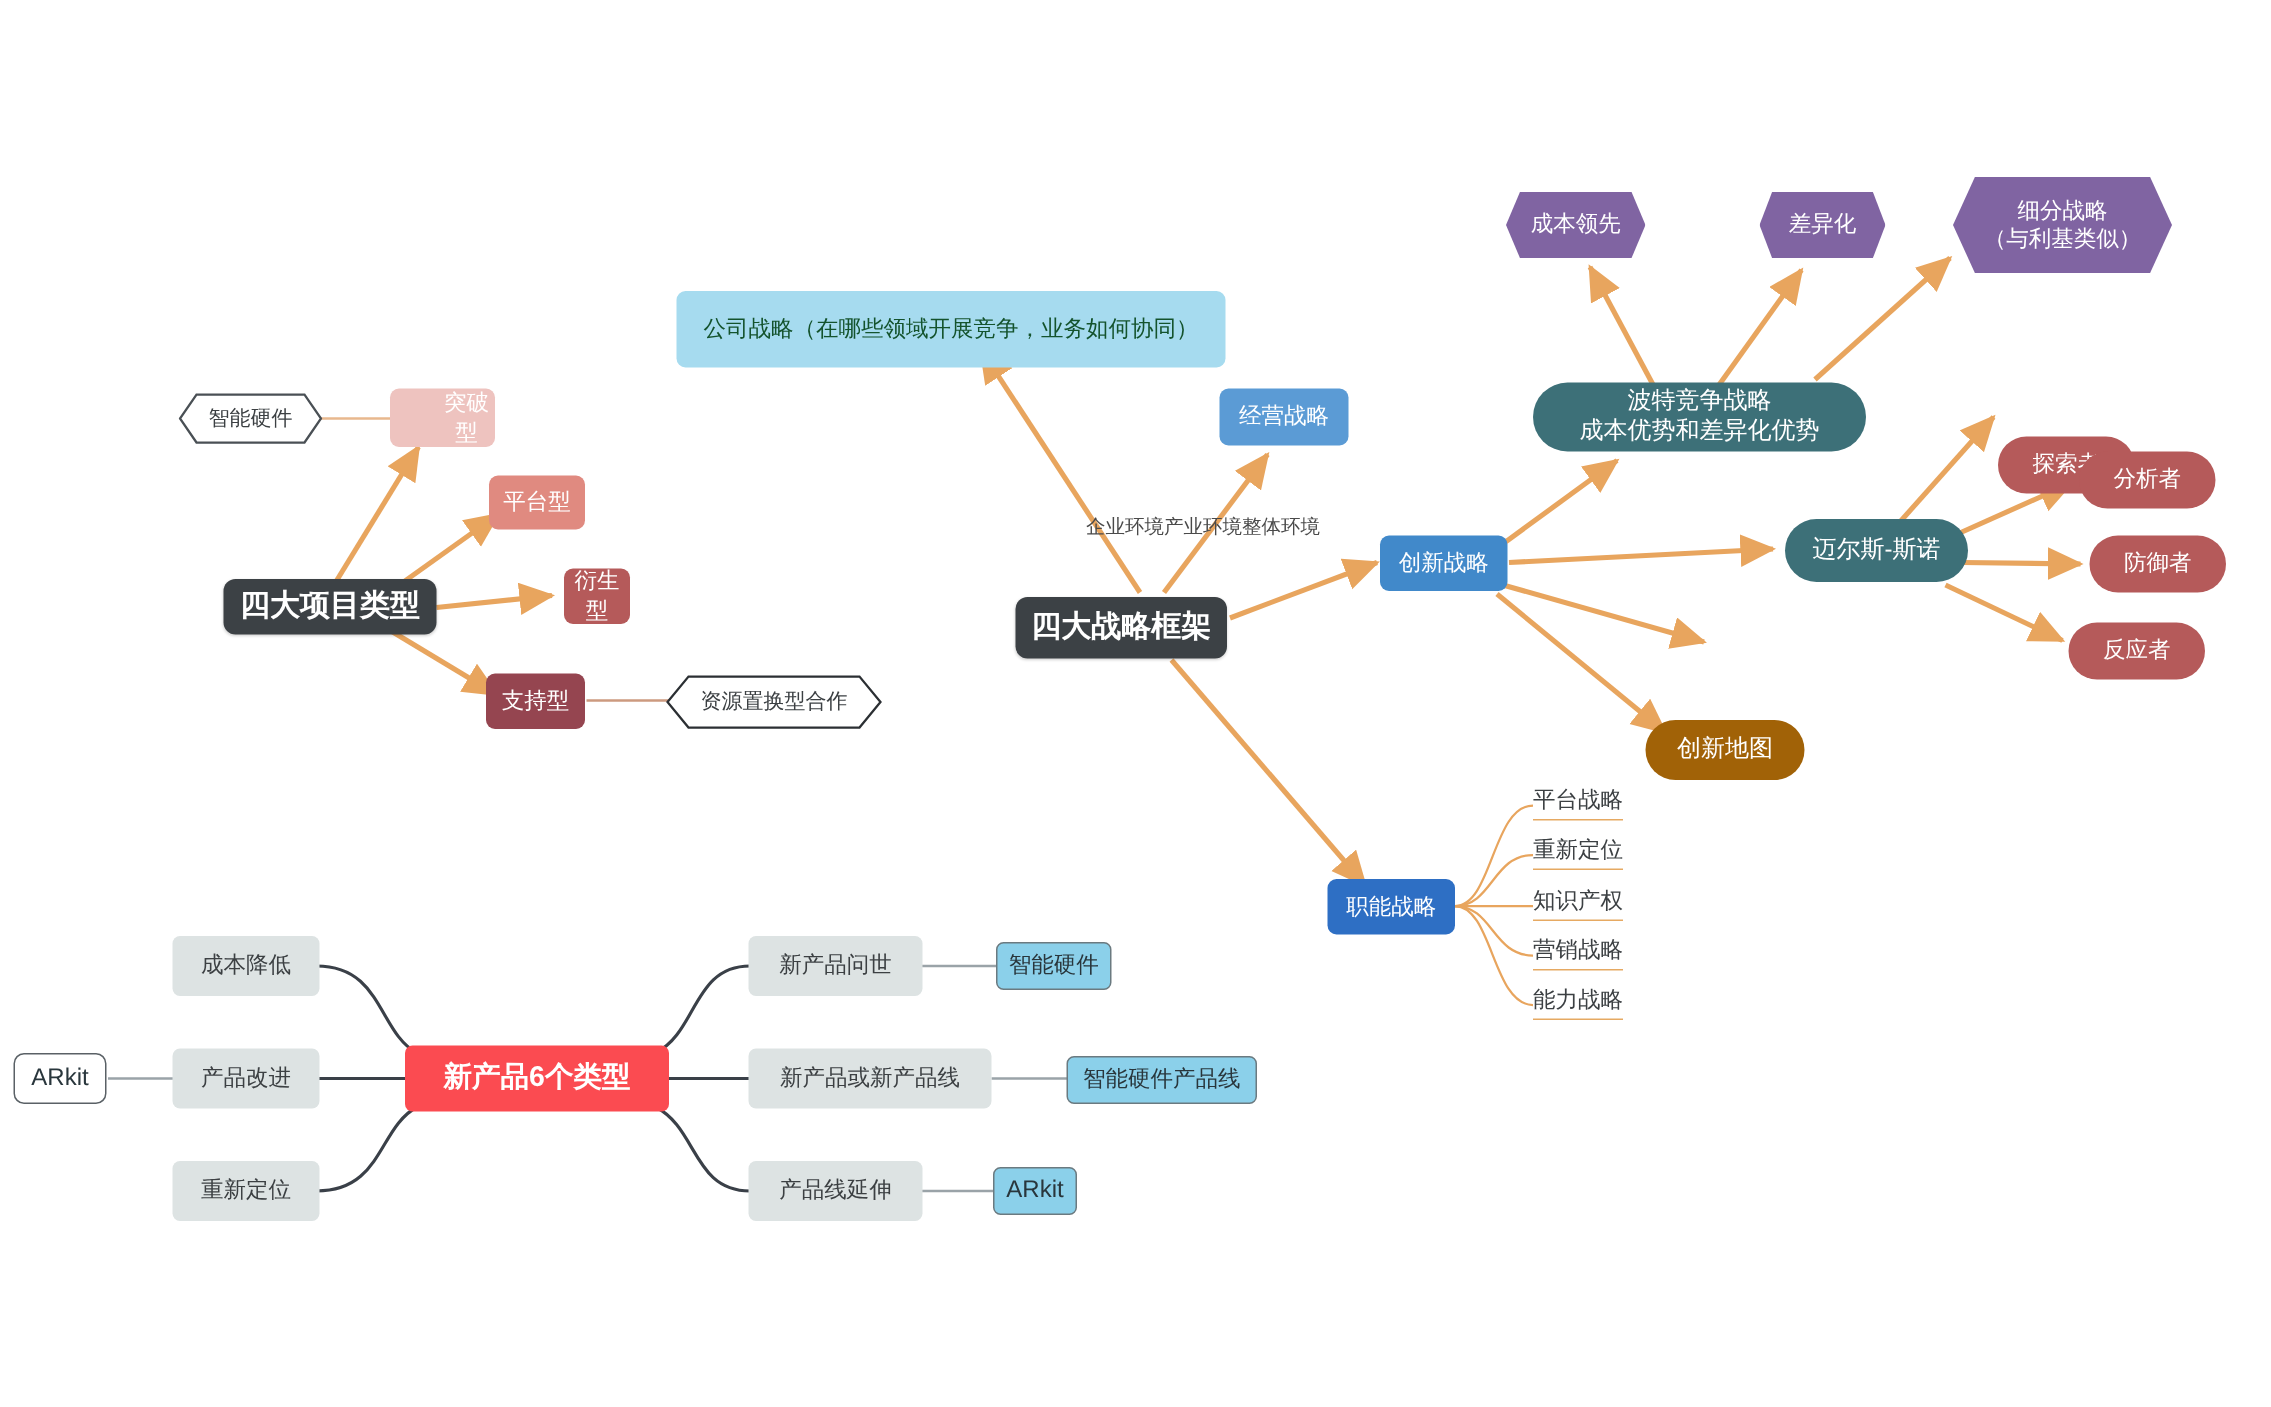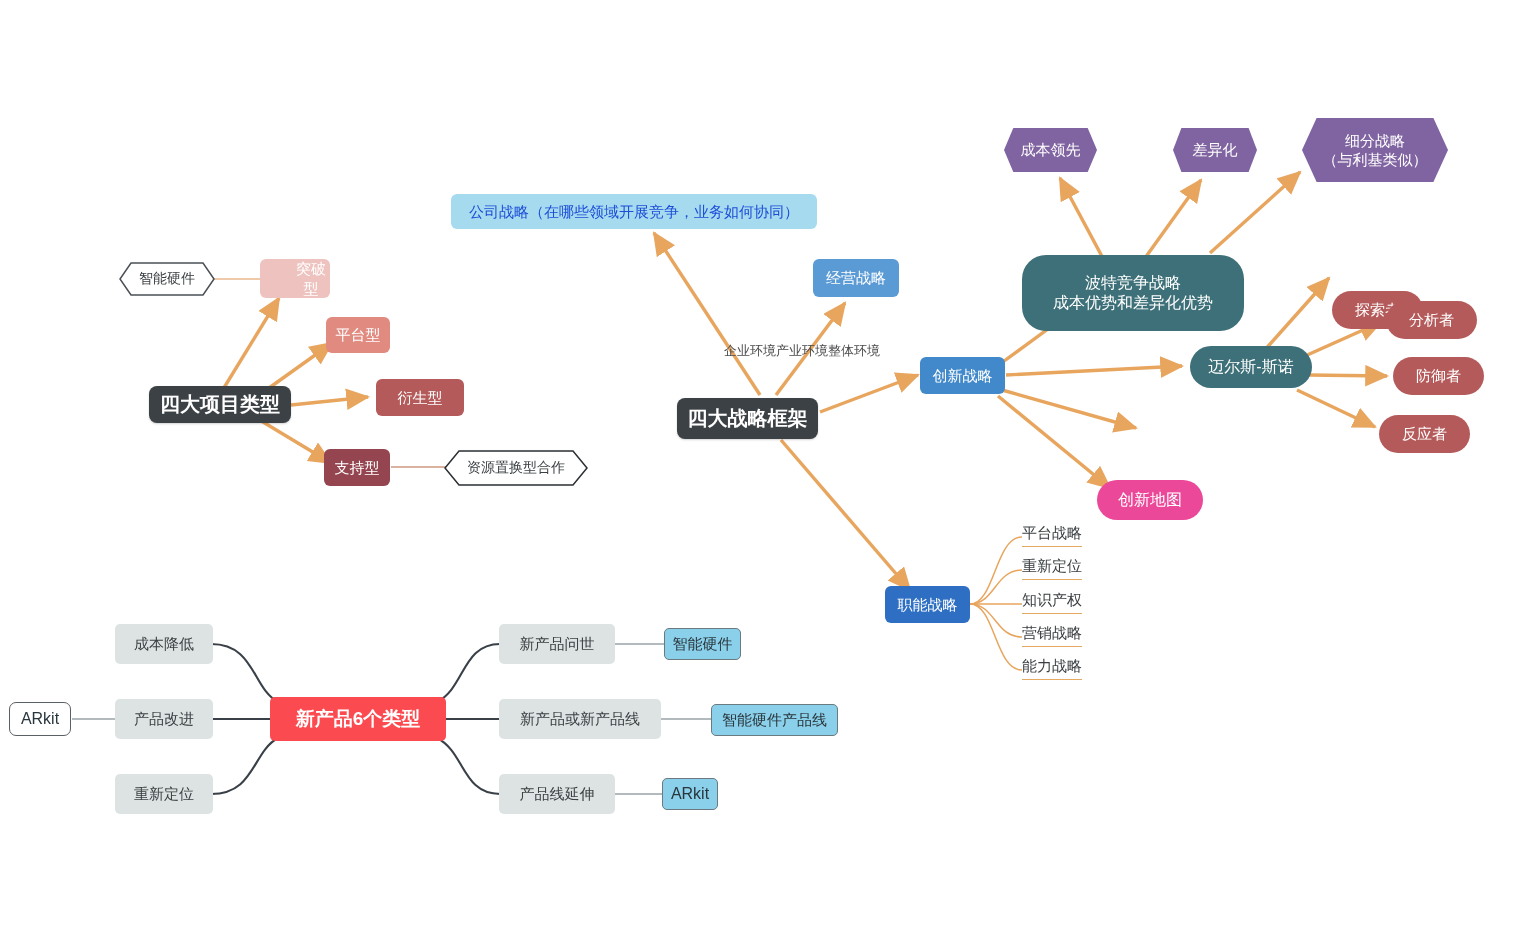--- a/index.html
+++ b/index.html
@@ -148,21 +148,21 @@
   </div>
 
   <div class="node rect" style="left:260px;top:259px;width:70px;height:39px;background:#eec3bf;color:#fff;font-size:15px;padding-left:32px;">
     <span>突破型</span>
   </div>
 
   <div class="node rect" style="left:326px;top:317px;width:64px;height:36px;background:#e08a80;color:#fff;font-size:15px;">
     <span>平台型</span>
   </div>
 
-  <div class="node rect" style="left:376px;top:379px;width:88px;height:37px;background:#b55a5a;color:#fff;font-size:15px;">
+  <div class="node rect" style="left:376px;top:379px;width:44px;height:37px;background:#b55a5a;color:#fff;font-size:15px;">
     <span>衍生型</span>
   </div>
 
   <div class="node rect" style="left:324px;top:449px;width:66px;height:37px;background:#954550;color:#fff;font-size:15px;">
     <span>支持型</span>
   </div>
 
   <div class="hex-outline" style="left:119px;top:262px;width:96px;height:34px;">
     <svg width="96" height="34" viewBox="0 0 96 34">
       <polygon points="12,1 84,1 95,17 84,33 12,33 1,17" fill="#ffffff" stroke="#4a5055" stroke-width="1.5"></polygon>
@@ -176,47 +176,47 @@
     </svg>
     <span style="font-size:14px;">资源置换型合作</span>
   </div>
 
   <div class="node root" style="left:677px;top:398px;width:141px;height:41px;font-size:20px;">
     <span>四大战略框架</span>
   </div>
 
   <div class="lbl-free" style="left:724px;top:342px;">企业环境产业环境整体环境</div>
 
-  <div class="node rect" style="left:451px;top:194px;width:366px;height:35px;background:#a6dbef;color:#1d4ed8;font-size:15px;text-align:center;">
+  <div class="node rect" style="left:451px;top:194px;width:366px;height:51px;background:#a6dbef;color:#14532d;font-size:15px;text-align:center;">
     <span>公司战略（在哪些领域开展竞争，业务如何协同）</span>
   </div>
 
   <div class="node rect" style="left:813px;top:259px;width:86px;height:38px;background:#5b9bd5;color:#fff;font-size:15px;">
     <span>经营战略</span>
   </div>
 
   <div class="node rect" style="left:920px;top:357px;width:85px;height:37px;background:#4189ca;color:#fff;font-size:15px;">
     <span>创新战略</span>
   </div>
 
   <div class="node rect" style="left:885px;top:586px;width:85px;height:37px;background:#2e6fc4;color:#fff;font-size:15px;">
     <span>职能战略</span>
   </div>
 
-  <div class="node pill" style="left:1022px;top:255px;width:222px;height:76px;background:#3d7078;color:#fff;font-size:16px;">
+  <div class="node pill" style="left:1022px;top:255px;width:222px;height:46px;background:#3d7078;color:#fff;font-size:16px;">
     <span>波特竞争战略
 成本优势和差异化优势</span>
   </div>
 
   <div class="node pill" style="left:1190px;top:346px;width:122px;height:42px;background:#3d7078;color:#fff;font-size:16px;">
     <span>迈尔斯-斯诺</span>
   </div>
 
 
-  <div class="node pill" style="left:1097px;top:480px;width:106px;height:40px;background:#ec4899;color:#fff;font-size:16px;">
+  <div class="node pill" style="left:1097px;top:480px;width:106px;height:40px;background:#a16207;color:#fff;font-size:16px;">
     <span>创新地图</span>
   </div>
 
   <div class="node hex" style="left:1004px;top:128px;width:93px;height:44px;background:#8064a2;font-size:15px;">
     <span>成本领先</span>
   </div>
 
   <div class="node hex" style="left:1173px;top:128px;width:84px;height:44px;background:#8064a2;font-size:15px;">
     <span>差异化</span>
   </div>

